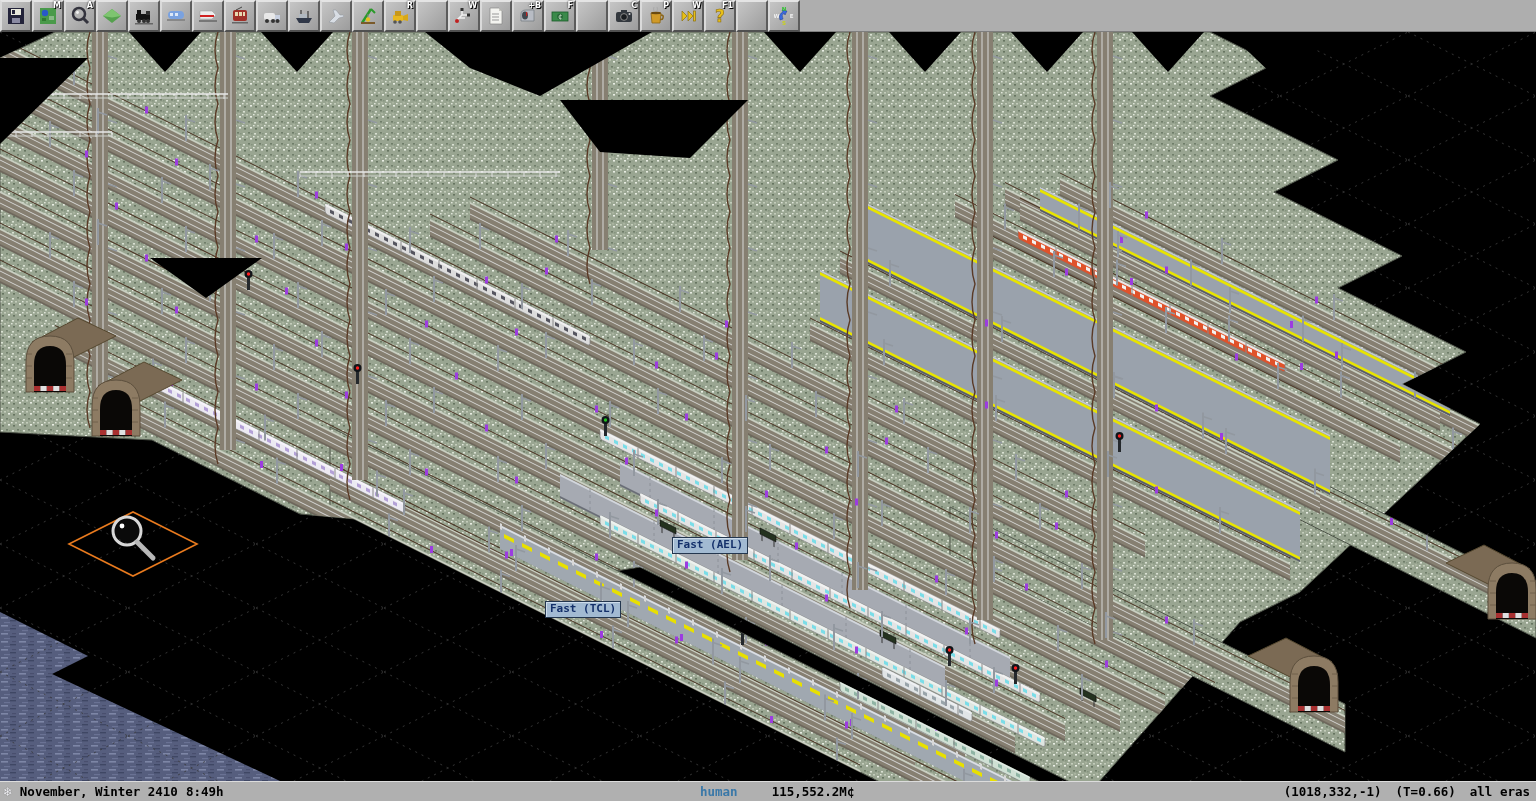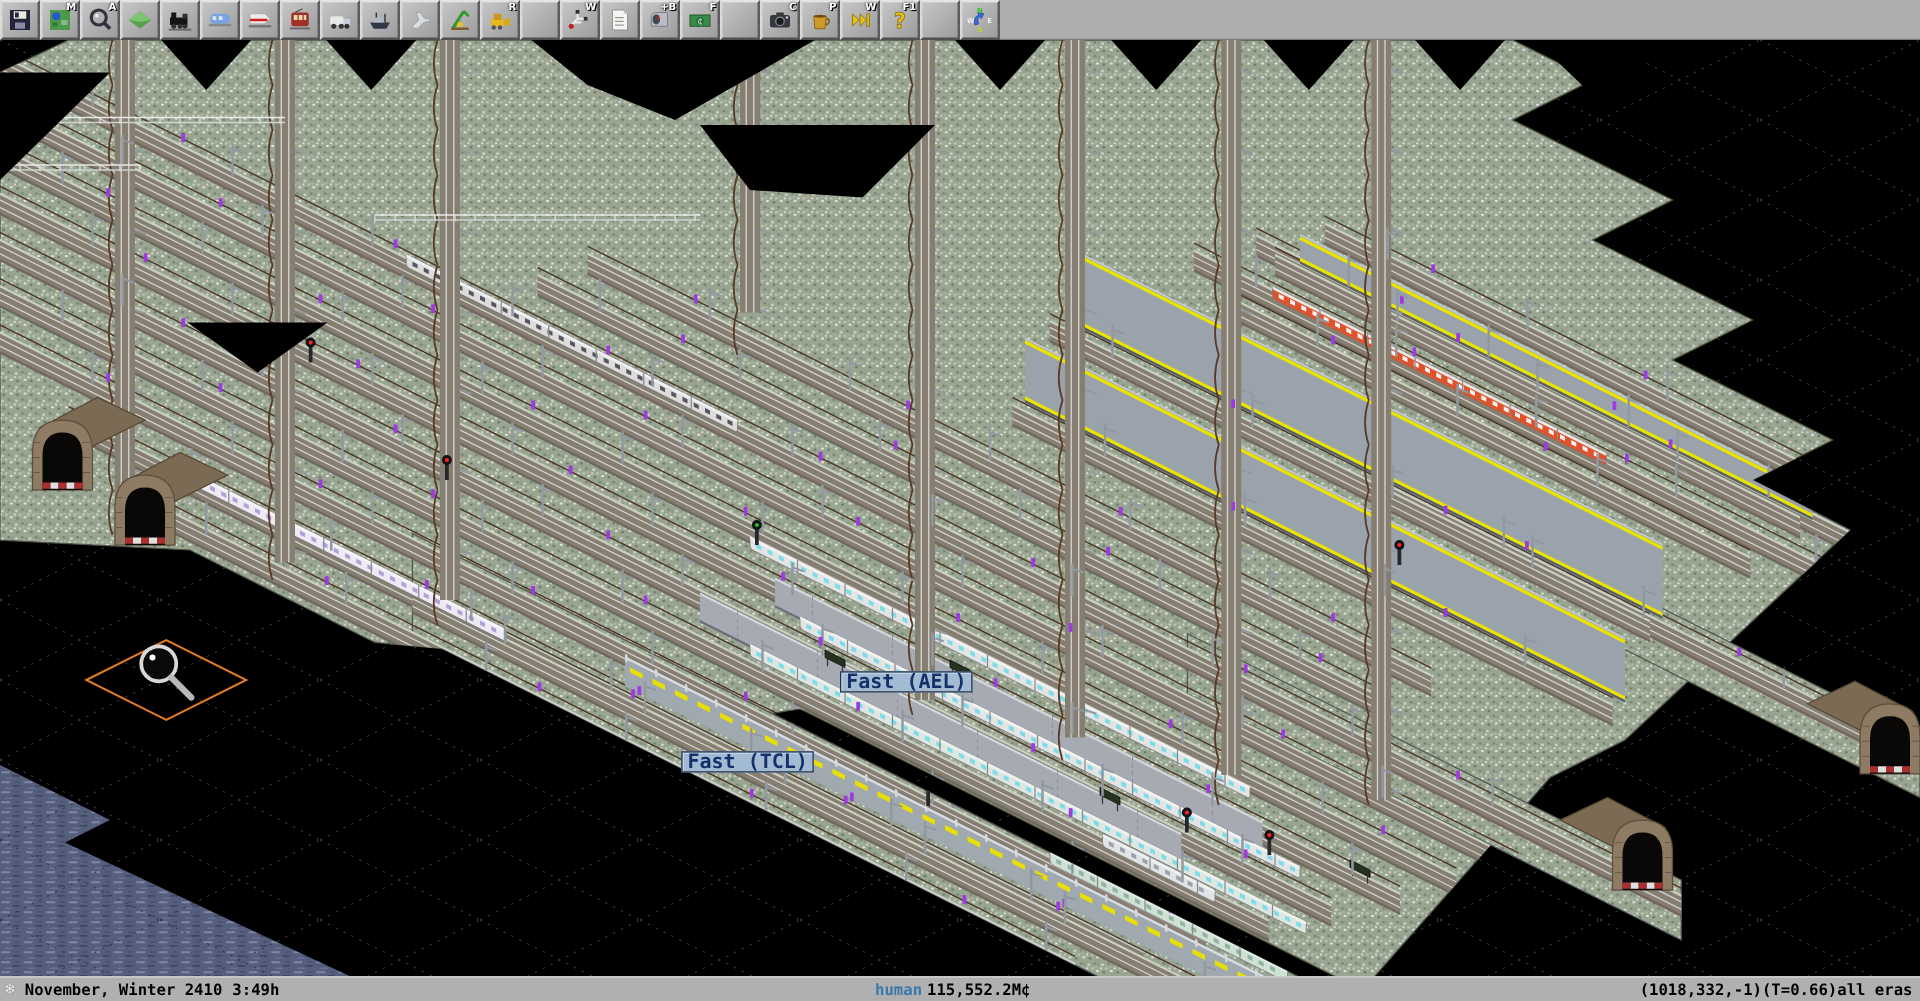--- a/index.html
+++ b/index.html
@@ -15,29 +15,29 @@
   .tbtn svg{position:absolute;left:4px;top:4px;}
   .tbtn .shortcut{position:absolute;top:0;right:1px;font-size:8px;line-height:8px;
     font-weight:bold;color:#fff;text-shadow:0 0 2px #000,1px 1px 0 #000;
     font-family:"DejaVu Sans","Liberation Sans",sans-serif;z-index:2;}
   #toolbar .filler{flex:1 1 auto;background:#aeaeae;border-bottom:1px solid #7e7e7e;}
   
   #viewport{position:absolute;left:0;top:32px;width:1536px;height:749px;background:#000;}
   #scene{position:absolute;left:0;top:0;}
   .station-label{position:absolute;padding:0 4px 1px 4px;background:#a2bad2;
     border:1px solid #23364e;box-shadow:inset 1px 1px 0 #cddcec;
-    color:#14306a;font-size:16px;line-height:14px;font-weight:bold;white-space:nowrap;
+    color:#14306a;font-size:11px;line-height:14px;font-weight:bold;white-space:nowrap;
     font-family:"DejaVu Sans Mono","Liberation Mono",monospace;}
   
   #statusbar{position:absolute;left:0;top:781px;width:1536px;height:20px;background:#b0b0b0;
     border-top:1px solid #dcdcdc;box-sizing:border-box;display:flex;align-items:center;
     font-size:12.5px;font-weight:bold;color:#000;}
   #statusbar .zone-left{display:flex;align-items:center;gap:8px;padding-left:4px;white-space:nowrap;}
-  #statusbar .zone-center{position:absolute;left:700px;display:flex;gap:4px;white-space:nowrap;}
-  #statusbar .zone-right{position:absolute;right:6px;display:flex;white-space:nowrap;}
+  #statusbar .zone-center{position:absolute;left:700px;display:flex;gap:34px;white-space:nowrap;}
+  #statusbar .zone-right{position:absolute;right:6px;display:flex;gap:14px;white-space:nowrap;}
   .snowflake{color:#f2f2f6;text-shadow:0 0 1px #555;font-size:13px;}
   .player-name{color:#3a78a8;}
 </style>
 </head>
 <body>
 
 <div id="root">
 
   <div id="toolbar">
       <div class="tbtn">
@@ -1379,21 +1379,21 @@
         <line x1="137" y1="510" x2="153" y2="526" stroke="#b8b8b8" stroke-width="5" stroke-linecap="round"></line>
       </svg>
     <div class="station-label" style="left:672px;top:505px">Fast (AEL)</div>
     <div class="station-label" style="left:545px;top:569px">Fast (TCL)</div>
   </div>
 
   <div id="statusbar">
     <div class="zone-left">
       <span class="snowflake">❄</span>
       <span>November, Winter 2410</span>
-      <span>3:49h</span>
+      <span>8:49h</span>
     </div>
     <div class="zone-center">
       <span class="player-name">human</span>
       <span>115,552.2M¢</span>
     </div>
     <div class="zone-right">
       <span>(1018,332,-1)</span>
       <span>(T=0.66)</span>
       <span>all eras</span>
     </div>

